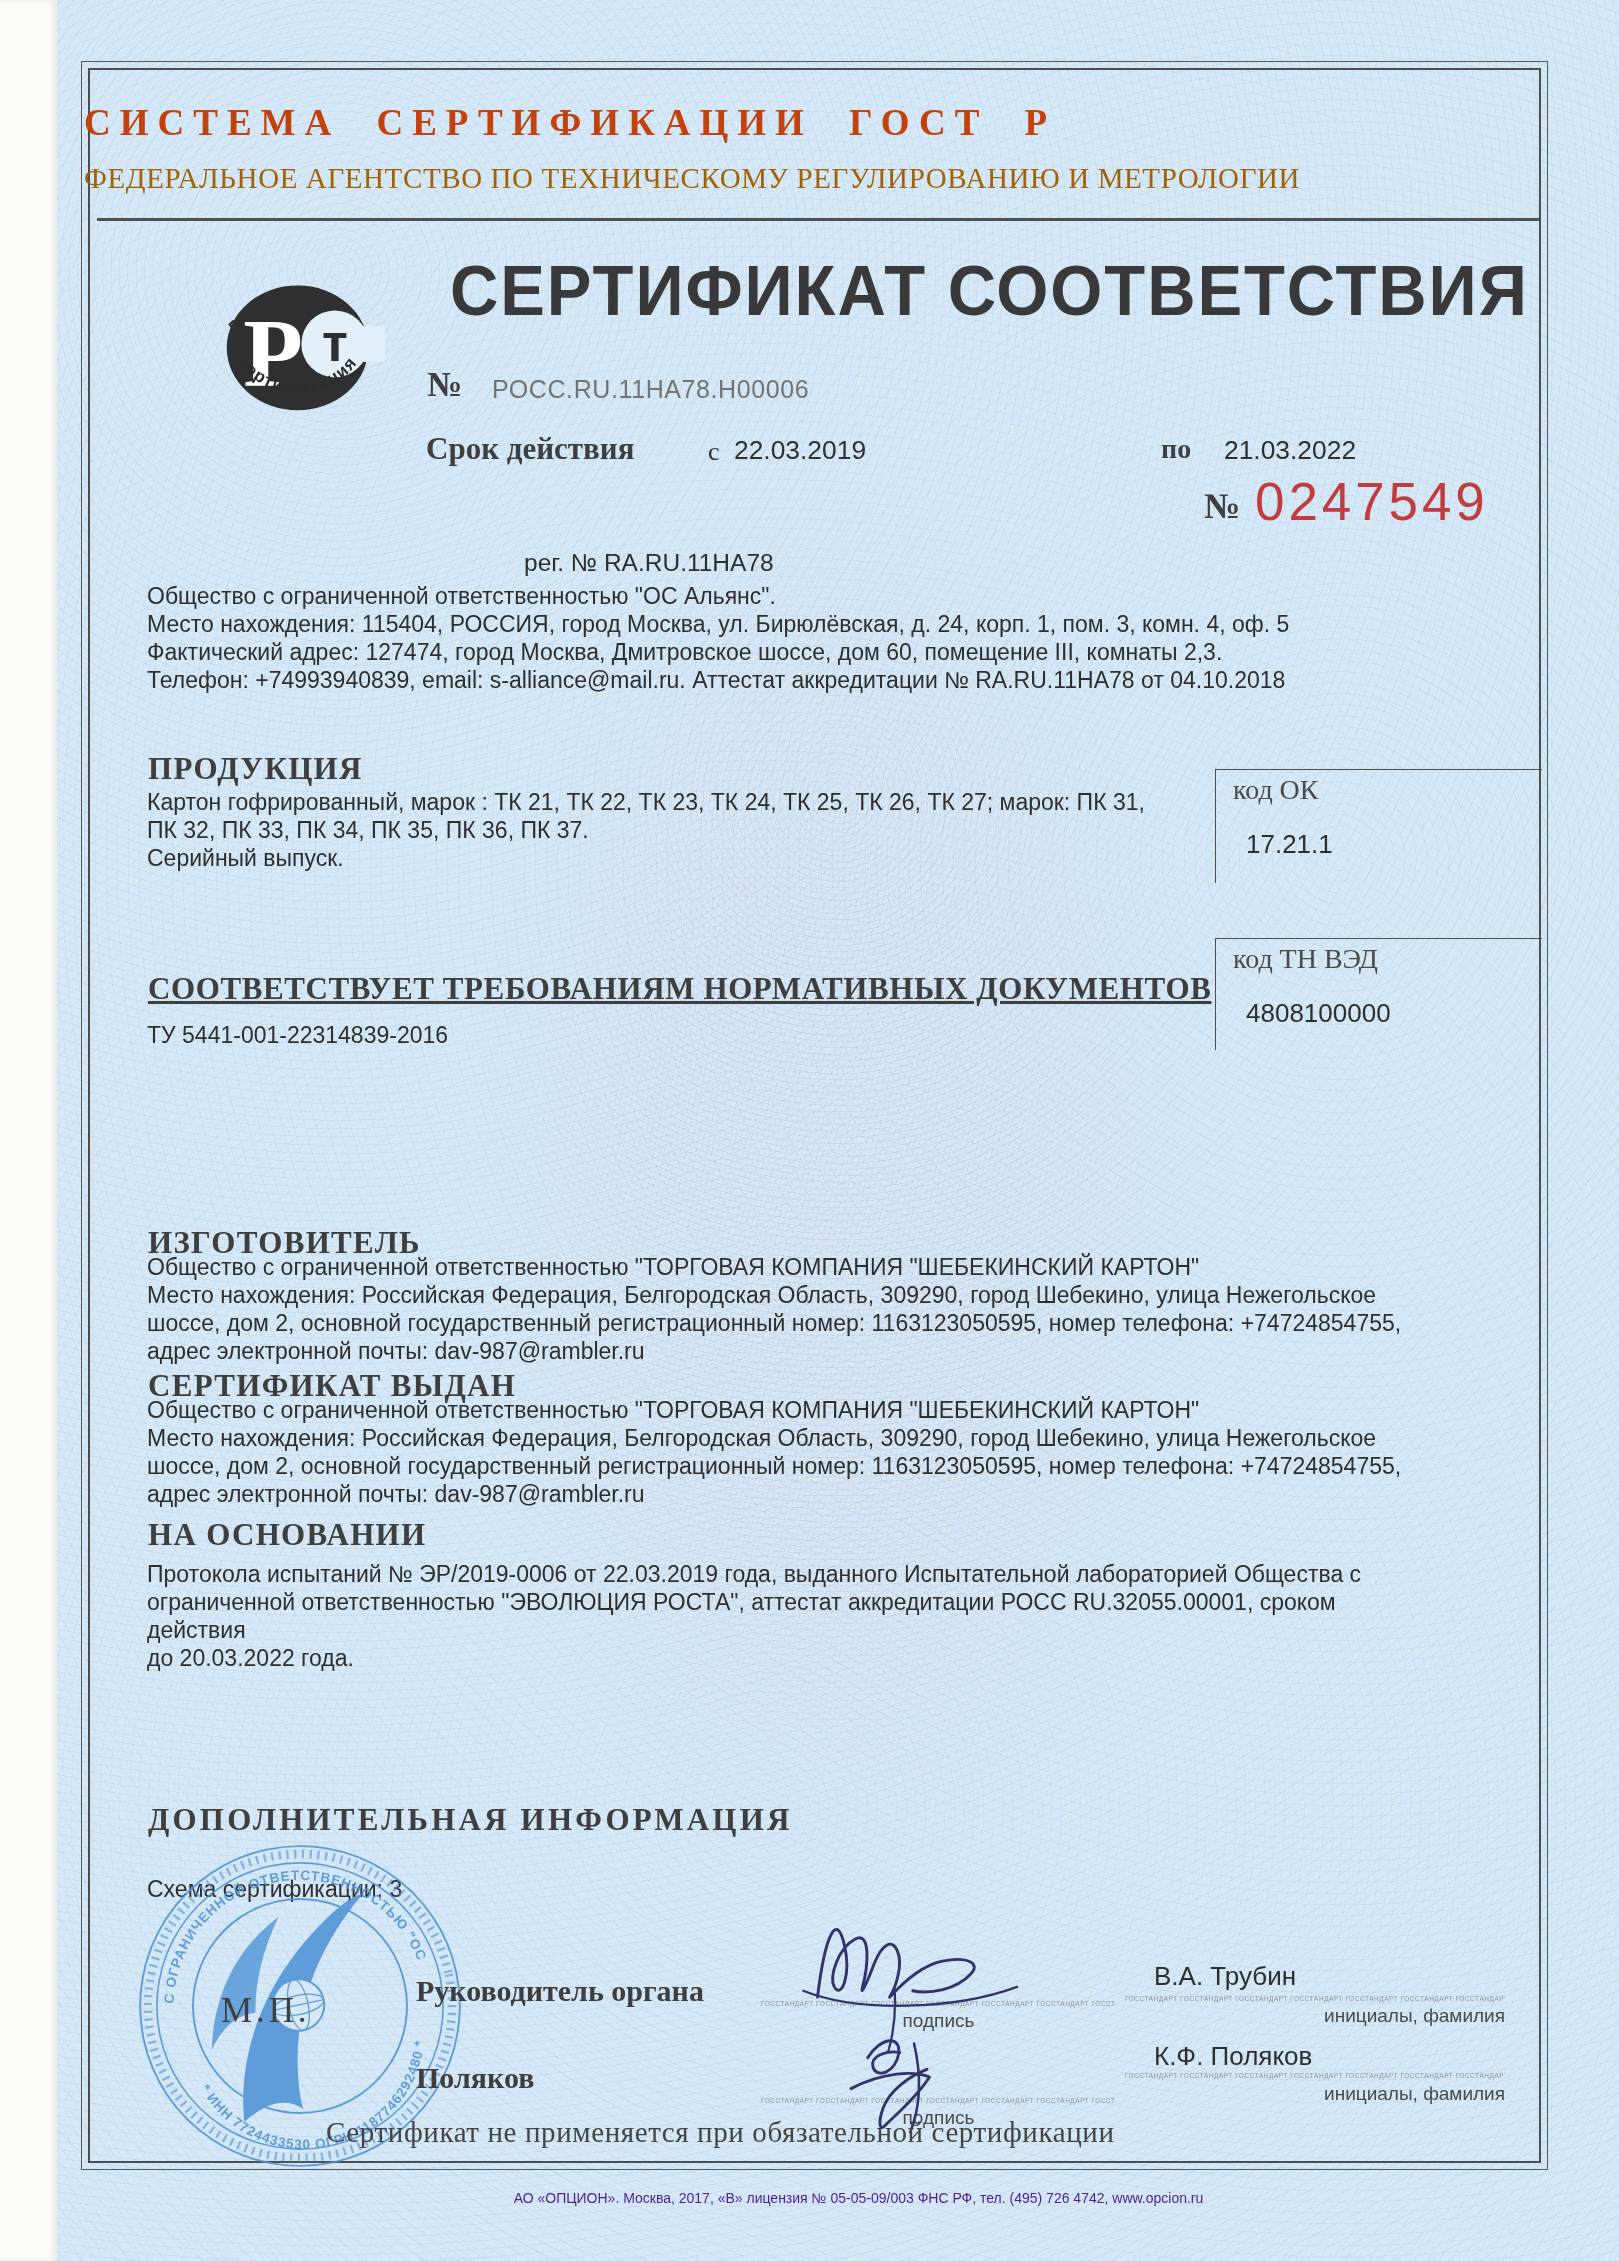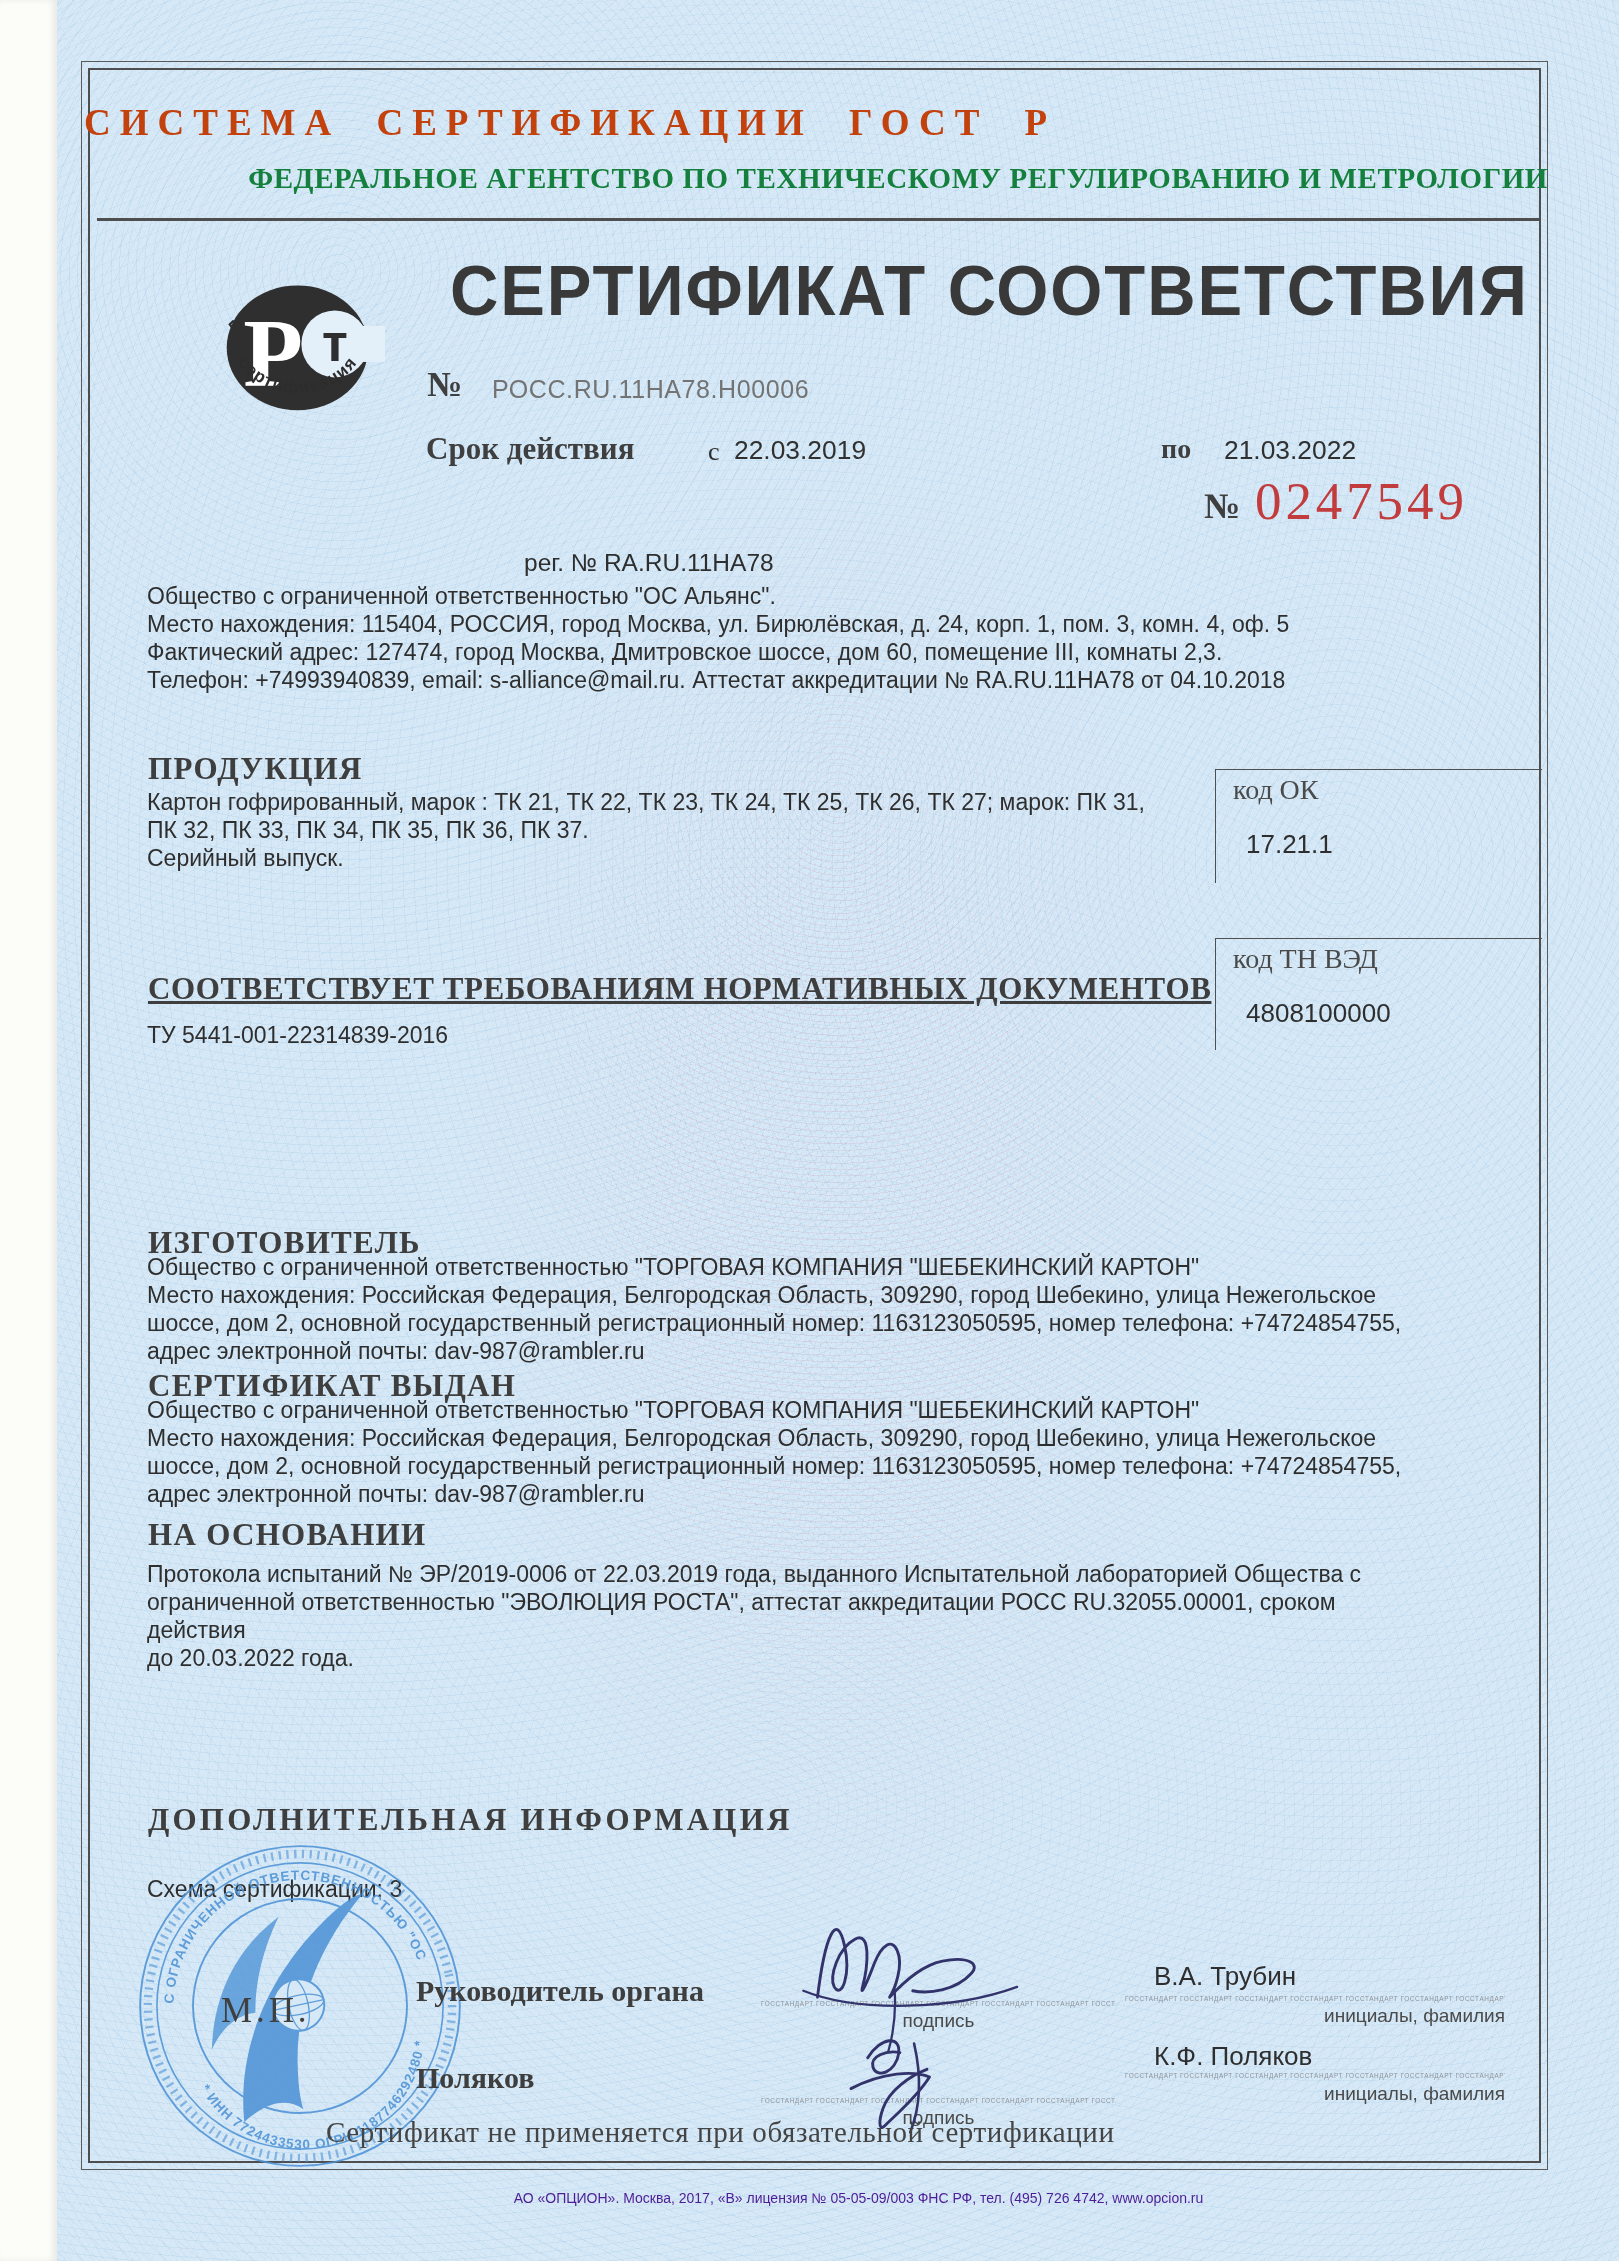--- a/index.html
+++ b/index.html
@@ -20,35 +20,35 @@
     -webkit-mask-image:radial-gradient(ellipse 52% 48% at 50% 50%, #000 35%, transparent 78%);
     mask-image:radial-gradient(ellipse 52% 48% at 50% 50%, #000 35%, transparent 78%);}
   .scan-edge{position:absolute;left:0;top:0;width:57px;height:2261px;background:#fcfcf9;
     box-shadow:inset -3.9px 0 6.4px rgba(0,0,0,.08);}
   .frame-outer{position:absolute;left:81px;top:61px;width:1465px;height:2107px;border:1.9px solid #5a5a5a;}
   .frame-inner{position:absolute;left:6.4px;top:6.4px;right:6.4px;bottom:6.4px;border:2.6px solid #4e4e4e;}
   .abs{position:absolute;}
   .serif{font-family:"Liberation Serif",serif;}
   .h-system{left:84px;top:101px;width:1464px;text-align:left;font-size:37px;font-weight:bold;
             letter-spacing:9px;word-spacing:18px;color:#c2410c;}
-  .h-agency{left:84px;top:162px;width:1464px;text-align:right;font-size:29px;font-weight:bold;
-            letter-spacing:0.6px;color:#15803d;}
+  .h-agency{left:84px;top:162px;width:1464px;text-align:left;font-size:29px;font-weight:normal;
+            letter-spacing:0.6px;color:#a16207;}
   .sep{left:97px;top:218px;width:1442px;height:2.6px;background:#4e4e4e;}
   .doc-title{left:450px;top:251px;font-size:67px;font-weight:bold;letter-spacing:1.9px;color:#393939;
              transform:scaleY(1.04);transform-origin:left top;}
   .rst-logo{left:201px;top:250px;width:193px;height:193px;}
   .no-label{left:427px;top:365px;font-size:35px;font-weight:bold;color:#3f3f3f;}
   .no-value{left:492px;top:375px;font-size:25px;color:#737373;letter-spacing:0.6px;}
   .validity-label{left:426px;top:431px;font-size:31px;font-weight:bold;color:#3f3f3f;}
   .valid-from-c{left:708px;top:437px;font-size:26px;color:#303030;}
   .valid-from{left:734px;top:435px;font-size:26.4px;color:#303030;}
   .valid-to-label{left:1161px;top:433px;font-size:28px;font-weight:bold;color:#3f3f3f;}
   .valid-to{left:1224px;top:435px;font-size:26.4px;color:#303030;}
   .serial-no{left:1204px;top:485px;font-size:36px;font-weight:bold;color:#3f3f3f;}
-  .serial-digits{left:1255px;top:471px;font-size:53px;font-family:Liberation Serif, serif;
+  .serial-digits{left:1255px;top:471px;font-size:53px;font-family:Liberation Sans, sans-serif;
                  letter-spacing:3.9px;color:#c23b3d;}
   .sec-head{font-size:31px;font-weight:bold;color:#3e3e3e;letter-spacing:1.3px;font-family:"Liberation Serif",serif;}
   .body-text{font-size:23px;line-height:28px;color:#2e2e2e;}
   .reg-no{left:524px;top:549px;font-size:24.5px;color:#2e2e2e;}
   .code-box{border-top:1.9px solid #4f4f4f;border-left:1.9px solid #4f4f4f;}
   .code-label{font-size:28px;color:#4a4a4a;font-family:"Liberation Serif",serif;}
   .code-value{font-size:26px;color:#2e2e2e;}
   .sig-role{font-size:30px;font-weight:bold;color:#3e3e3e;font-family:"Liberation Serif",serif;}
   .microline{height:8.4px;overflow:hidden;font-size:6.4px;letter-spacing:0.6px;color:#8e939b;white-space:nowrap;}
   .sig-caption{font-size:19px;color:#4a4a4a;text-align:center;}

